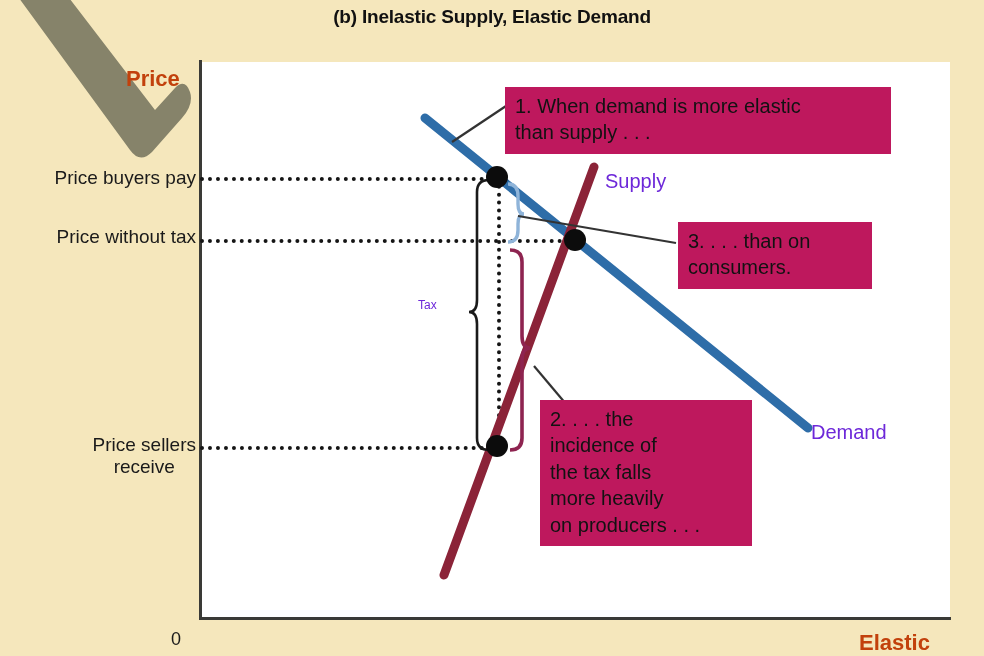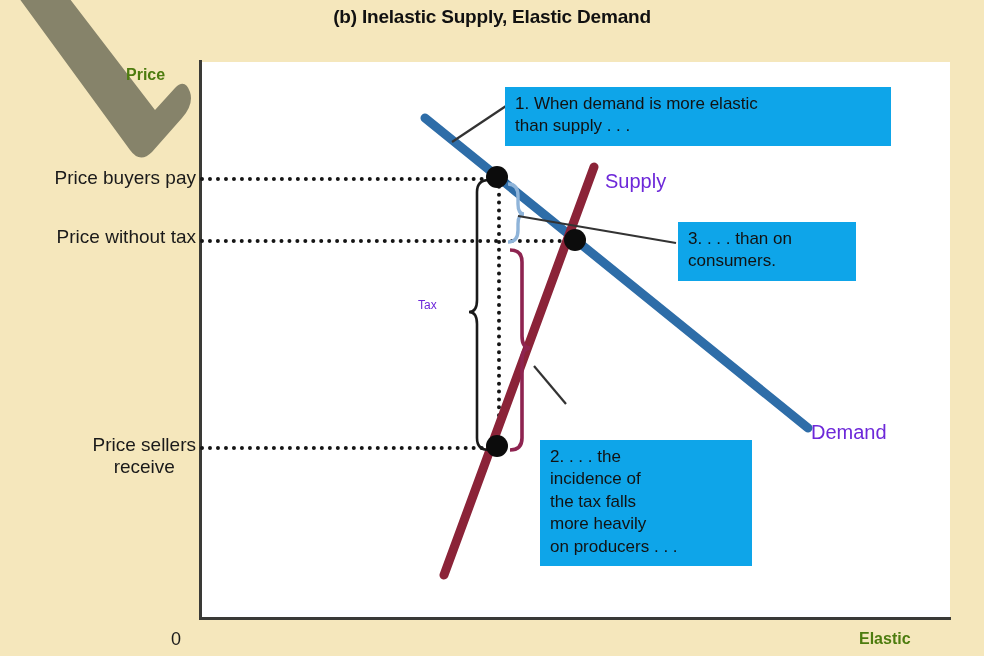--- a/index.html
+++ b/index.html
@@ -56,23 +56,23 @@
   .axis-x {
     position: absolute;
     left: 199px;
     top: 617px;
     width: 752px;
     height: 3px;
     background: #3A3A36;
   }
   .axis-label {
     position: absolute;
-    font-size: 16px;
+    font-size: 22px;
     font-weight: bold;
-    color: #4d7c0f;
+    color: #c2410c;
   }
   .price-label {
     left: 126px;
     top: 66px;
   }
   .quantity-label {
     left: 859px;
     top: 630px;
   }
   .origin-label {
@@ -119,31 +119,31 @@
     position: absolute;
     font-size: 20px;
     color: #6d28d9;
   }
   .label-supply { left: 605px; top: 170px; }
   .label-demand { left: 811px; top: 421px; }
   .label-tax    { left: 418px; top: 298px; font-size: 12px; }
 
   .callout {
     position: absolute;
-    background: #0ea5e9;
-    font-size: 17px;
+    background: #be185d;
+    font-size: 20px;
     line-height: 1.32;
     color: #121212;
     padding: 6px 10px 8px 10px;
     white-space: pre-line;
     box-sizing: border-box;
   }
   .callout-1 { left: 505px; top: 87px;  width: 386px; }
-  .callout-2 { left: 540px; top: 400px; width: 212px; margin-top: 40px; }
-  .callout-3 { left: 678px; top: 222px; width: 178px; }
+  .callout-2 { left: 540px; top: 400px; width: 212px; }
+  .callout-3 { left: 678px; top: 222px; width: 194px; }
 </style>
 </head>
 <body>
 
 <div id="stage">
 
   <svg class="cursor-shadow" viewBox="0 0 240 190">
     <path d="M -10 -10 L 60 -10 L 175 140 L 195 118 Q 205 108 210 122 Q 214 134 202 148 L 172 182 Q 160 194 150 180 L 36 24 Z" fill="#86836A"></path>
   </svg>
 

